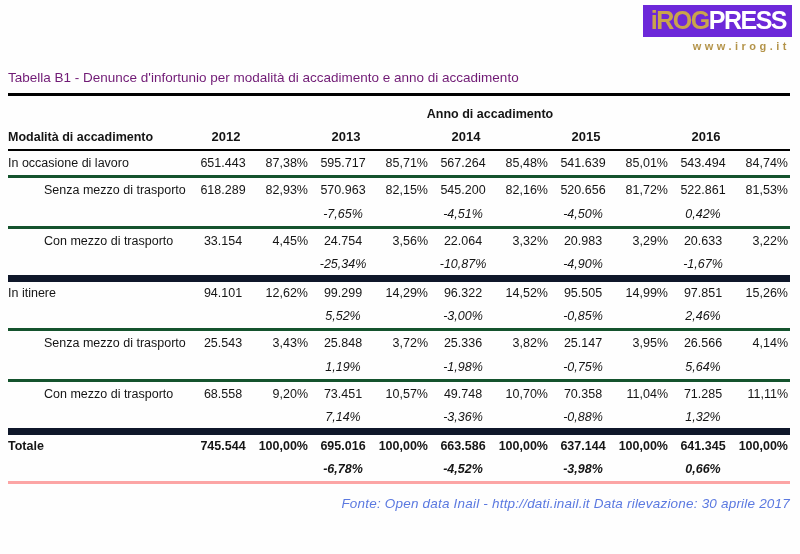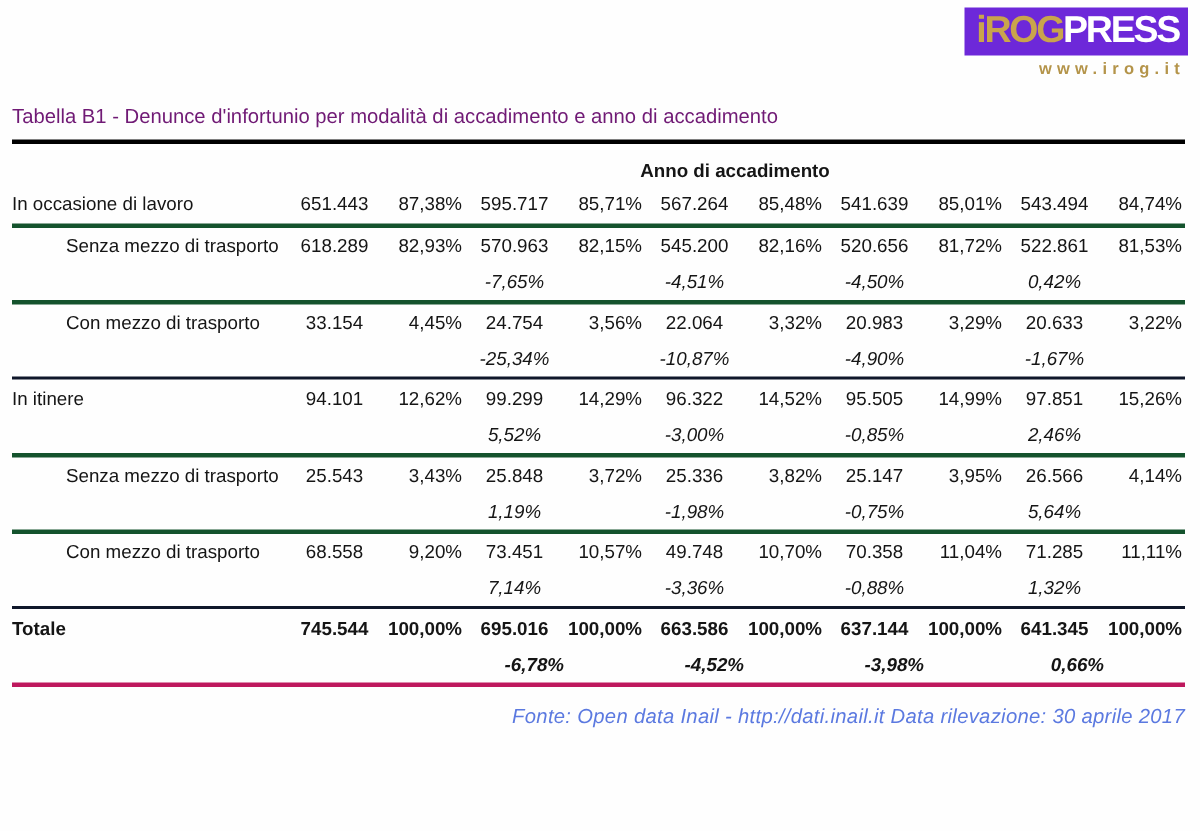--- a/index.html
+++ b/index.html
@@ -48,23 +48,23 @@
   .row-header-th{text-align:left;font-weight:bold;font-size:12.5px;}
   .year-th{font-weight:bold;font-size:13px;text-align:center;padding-right:48px;}
   tr.tr-main{height:26px;}
   tr.tr-var{height:25px;}
   td.label{text-align:left;}
   td.label.indent{padding-left:36px;}
   td.val{text-align:center;margin-top:42px;}
   td.pct{text-align:right;padding-right:2px;}
   td.varval{text-align:center;font-style:italic;}
   tr.div-thin td{border-top:3px solid #14532d;}
-  tr.div-group td{border-top:2px solid #0f172a;}
+  tr.div-group td{border-top:7px solid #0f172a;}
   tr.bold td{font-weight:bold;}
-  tr.bottom-rule td{border-bottom:3px solid #be185d;text-align:right;}
+  tr.bottom-rule td{border-bottom:3px solid #fca5a5;}
   
   .footer{
     margin-top:12px;width:790px;
     text-align:right;
     font-style:italic;font-size:13.5px;
     color:#5b79e0;letter-spacing:0.2px;
   }
 </style>
 </head>
 <body>
@@ -91,20 +91,28 @@
         <col style="width:54px">
       <col style="width:66px">
         <col style="width:54px">
       <col style="width:66px">
         <col style="width:54px">
     </colgroup>
     <thead>
       <tr class="super-row">
         <td></td>
         <td class="super-cell" colspan="10">Anno di accadimento</td>
+      </tr>
+      <tr class="years-row">
+        <th class="row-header-th">Modalità di accadimento</th>
+        <th class="year-th" colspan="2">2012</th>
+        <th class="year-th" colspan="2">2013</th>
+        <th class="year-th" colspan="2">2014</th>
+        <th class="year-th" colspan="2">2015</th>
+        <th class="year-th" colspan="2">2016</th>
       </tr>
     </thead>
     <tbody>
   <tr class="tr-main">
     <td class="label">In occasione di lavoro</td>
   <td class="val">651.443</td>
           <td class="pct">87,38%</td>
           <td class="val">595.717</td>
           <td class="pct">85,71%</td>
           <td class="val">567.264</td>

